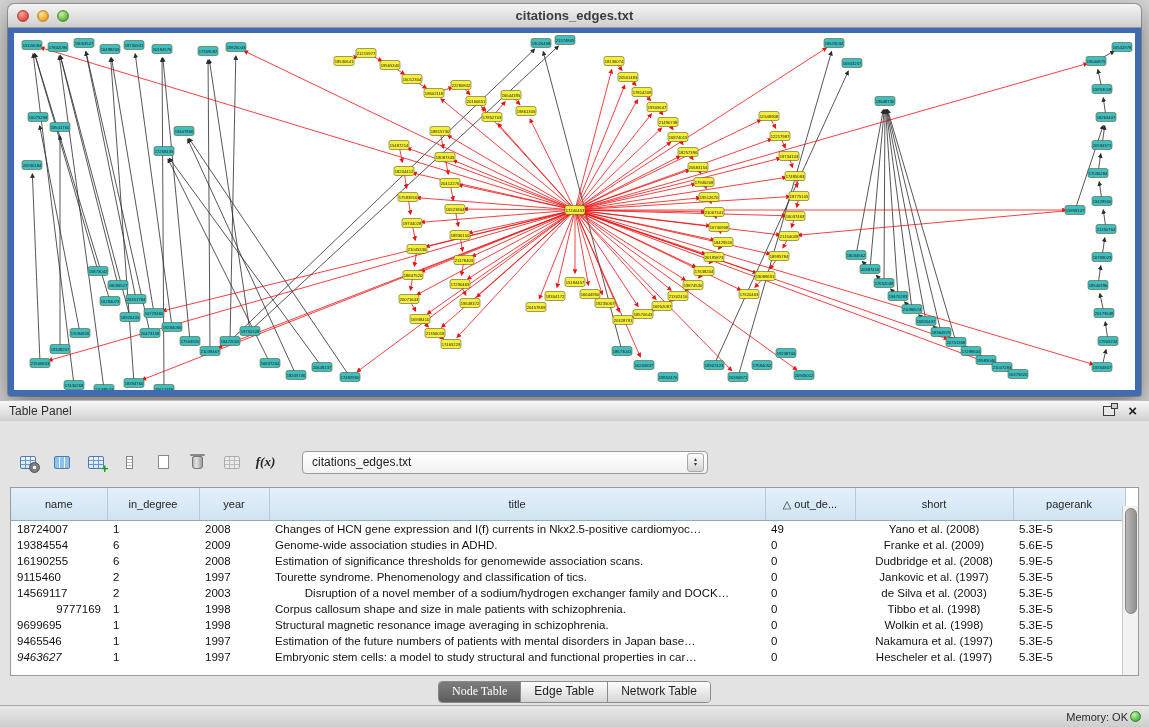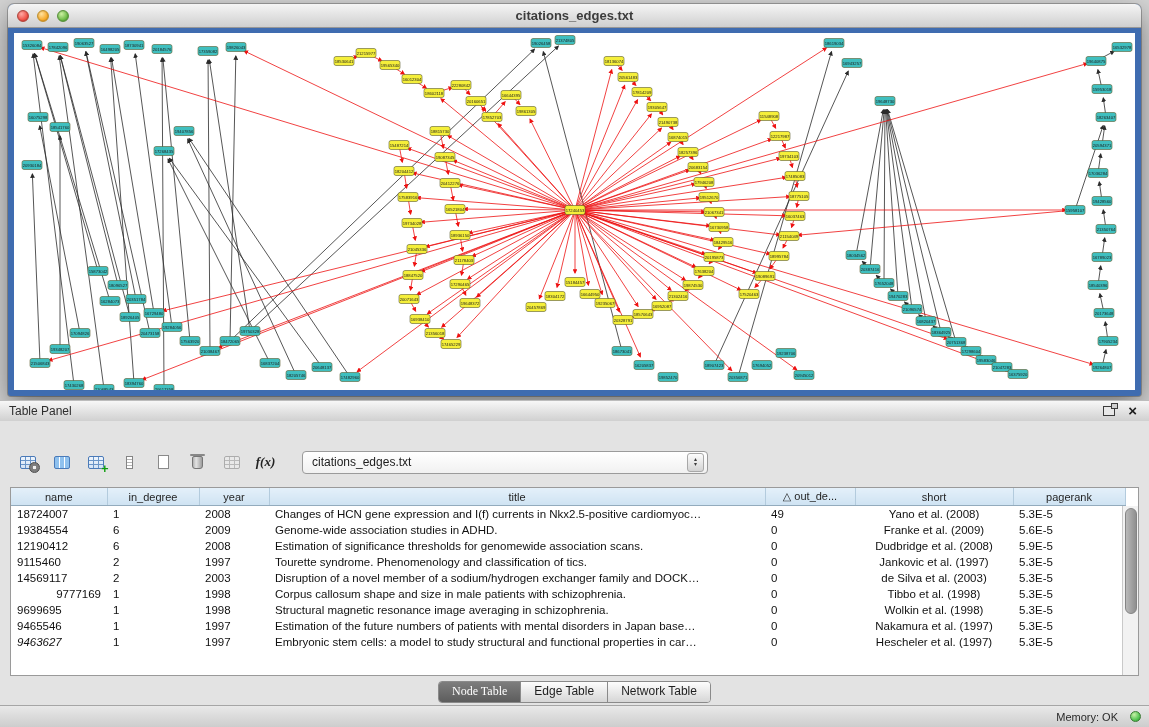--- a/index.html
+++ b/index.html
@@ -81,42 +81,42 @@
     display:flex;align-items:center;justify-content:space-between;
     font-size:12px;color:#1c1c1c;padding:0 3px 0 9px;box-sizing:content-box;
   }
   .stepper{display:flex;flex-direction:column;align-items:center;justify-content:center;
     width:15px;height:17px;border:1px solid #a8a8a8;border-radius:3px;
     background:linear-gradient(#fdfdfd,#d3d3d3);font-size:6px;line-height:5px;color:#3d3d3d;}
   
   .tablewrap{position:relative;margin:11px 10px 0;height:187px;border:1px solid #9a9a9a;background:#fff;overflow:hidden;}
   table.nodetable{border-collapse:collapse;table-layout:fixed;width:1114px;}
   table.nodetable th{
-    height:17px;background:linear-gradient(#e4f0fa,#cfe3f2);
+    height:32px;background:linear-gradient(#e4f0fa,#cfe3f2);
     border-right:1px solid #b3cbdd;border-bottom:1px solid #93abbd;
     font-size:11px;font-weight:normal;color:#1f1f1f;padding:0 16px;overflow:hidden;white-space:nowrap;
   }
   table.nodetable td{
     height:16px;font-size:11.5px;color:#111;padding:0 6px;
     white-space:nowrap;overflow:hidden;
   }
   .vscroll{position:absolute;top:18px;right:0;bottom:0;width:15px;background:#f2f2f2;border-left:1px solid #c9c9c9;}
   .vthumb{position:absolute;top:2px;left:2px;width:10px;height:104px;border-radius:6px;
     background:linear-gradient(90deg,#b9b9b9,#8f8f8f);border:1px solid #848484;}
   
   .tabsrow{text-align:center;margin-top:5px;}
   .tabs{display:inline-flex;border:1px solid #8a8a8a;border-radius:4px;overflow:hidden;background:#eee;}
   .tab{padding:2px 13px 3px;font-size:12px;color:#1f1f1f;background:linear-gradient(#fdfdfd,#d6d6d6);border-right:1px solid #8a8a8a;}
   .tab:last-child{border-right:none;}
   .tab.active{background:linear-gradient(#7d7d7d,#5d5d5d);color:#fff;font-family:Liberation Serif, serif;}
   
   .statusbar{
     position:absolute;left:0;right:0;bottom:0;height:22px;
     background:linear-gradient(#e9e9e9,#cdcdcd);border-top:1px solid #a6a6a6;
-    display:flex;align-items:center;justify-content:flex-end;gap:12px;padding-right:8px;box-sizing:border-box;
+    display:flex;align-items:center;justify-content:flex-end;gap:2px;padding-right:8px;box-sizing:border-box;
     font-size:11px;color:#2a2a2a;
   }
   .memdot{width:11px;height:11px;border-radius:50%;border:1px solid #3c7a34;box-sizing:border-box;
     background:radial-gradient(circle at 35% 30%,#c7f0a8,var(--mem,#4fc14f) 65%,#2f8f2f);}
 </style>
 </head>
 <body>
 
 <div class="desktop">
 
@@ -971,42 +971,42 @@
             <tr>
               <td style="text-align: left;">19384554</td>
               <td style="text-align: left;">6</td>
               <td style="text-align: left;">2009</td>
               <td style="text-align: left;">Genome-wide association studies in ADHD.</td>
               <td style="text-align: left;">0</td>
               <td style="text-align: center;">Franke et al. (2009)</td>
               <td style="text-align: left;">5.6E-5</td>
             </tr>
             <tr>
-              <td style="text-align: left;">12190412</td>
+              <td style="text-align: left;">16190255</td>
               <td style="text-align: left;">6</td>
               <td style="text-align: left;">2008</td>
               <td style="text-align: left;">Estimation of significance thresholds for genomewide association scans.</td>
               <td style="text-align: left;">0</td>
               <td style="text-align: center;">Dudbridge et al. (2008)</td>
               <td style="text-align: left;">5.9E-5</td>
             </tr>
             <tr>
               <td style="text-align: left;">9115460</td>
               <td style="text-align: left;">2</td>
               <td style="text-align: left;">1997</td>
               <td style="text-align: left;">Tourette syndrome. Phenomenology and classification of tics.</td>
               <td style="text-align: left;">0</td>
               <td style="text-align: center;">Jankovic et al. (1997)</td>
               <td style="text-align: left;">5.3E-5</td>
             </tr>
             <tr>
               <td style="text-align: left;">14569117</td>
               <td style="text-align: left;">2</td>
               <td style="text-align: left; margin-top: 36px;">2003</td>
-              <td style="text-align: left; margin-left: 16px;">Disruption of a novel member of a sodium/hydrogen exchanger family and DOCK…</td>
+              <td style="text-align: center; margin-left: 16px;">Disruption of a novel member of a sodium/hydrogen exchanger family and DOCK…</td>
               <td style="text-align: left;">0</td>
               <td style="text-align: center;">de Silva et al. (2003)</td>
               <td style="text-align: left;">5.3E-5</td>
             </tr>
             <tr>
               <td style="text-align: right;">9777169</td>
               <td style="text-align: left;">1</td>
               <td style="text-align: left;">1998</td>
               <td style="text-align: left;">Corpus callosum shape and size in male patients with schizophrenia.</td>
               <td style="text-align: left;">0</td>

